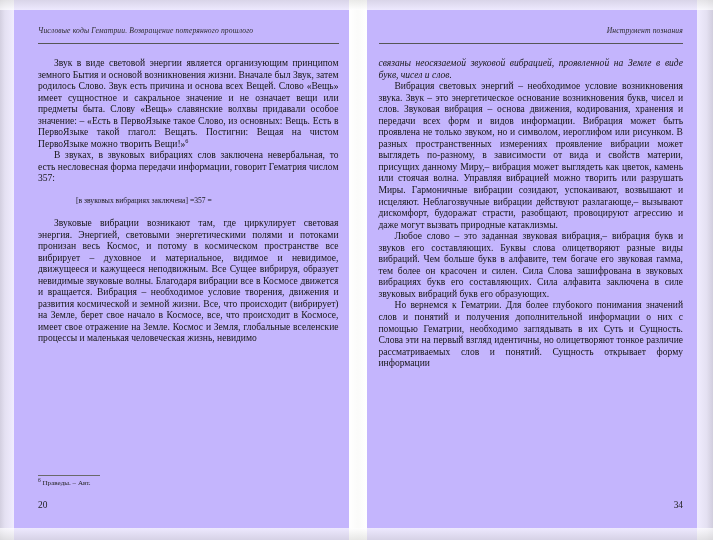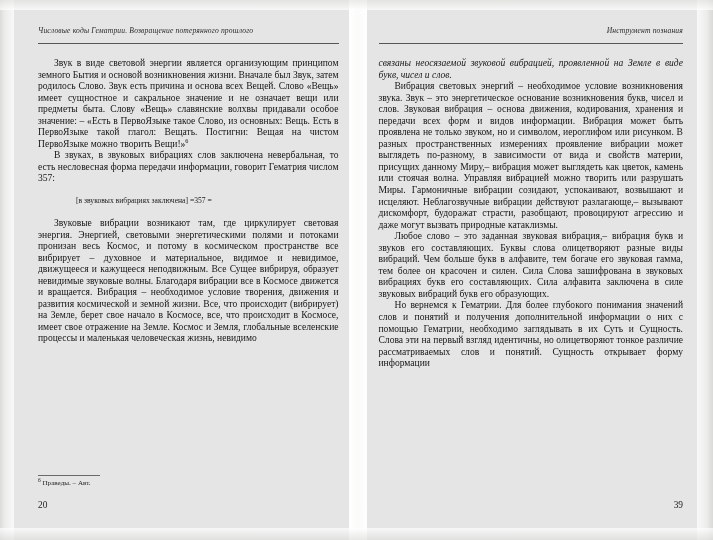--- a/index.html
+++ b/index.html
@@ -12,21 +12,21 @@
     height: 540px;
     font-family: "Liberation Serif", "DejaVu Serif", serif;
     color: #1c1c1c;
     overflow: hidden;
   }
 
   .spread {
     position: relative;
     width: 713px;
     height: 540px;
-    background: #e5e5e5;
+    background: #c4b5fd;
     display: flex;
     box-sizing: border-box;
   }
 
   
   .scan-edge-left,
   .scan-edge-right,
   .scan-edge-top,
   .scan-edge-bottom {
     position: absolute;
@@ -183,21 +183,21 @@
 
     <div class="running-head right">Инструмент познания</div>
 
     <div class="body-col">
       <p class="noindent">связаны неосязаемой звуковой вибрацией, проявленной на Земле в виде букв, чисел и слов.</p>
       <p>Вибрация световых энергий – необходимое условие возникновения звука. Звук – это энергетическое основание возникновения букв, чисел и слов. Звуковая вибрация – основа движения, кодирования, хранения и передачи всех форм и видов информации. Вибрация может быть проявлена не только звуком, но и символом, иероглифом или рисунком. В разных пространственных измерениях проявление вибрации может выглядеть по-разному, в зависимости от вида и свойств материи, присущих данному Миру,– вибрация может выглядеть как цветок, камень или стоячая волна. Управляя вибрацией можно творить или разрушать Миры. Гармоничные вибрации созидают, успокаивают, возвышают и исцеляют. Неблагозвучные вибрации действуют разлагающе,– вызывают дискомфорт, будоражат страсти, разобщают, провоцируют агрессию и даже могут вызвать природные катаклизмы.</p>
       <p>Любое слово – это заданная звуковая вибрация,– вибрация букв и звуков его составляющих. Буквы слова олицетворяют разные виды вибраций. Чем больше букв в алфавите, тем богаче его звуковая гамма, тем более он красочен и силен. Сила Слова зашифрована в звуковых вибрациях букв его составляющих. Сила алфавита заключена в силе звуковых вибраций букв его образующих.</p>
       <p>Но вернемся к Гематрии. Для более глубокого понимания значений слов и понятий и получения дополнительной информации о них с помощью Гематрии, необходимо заглядывать в их Суть и Сущность. Слова эти на первый взгляд идентичны, но олицетворяют тонкое различие рассматриваемых слов и понятий. Сущность открывает форму информации</p>
     </div>
 
-    <div class="folio folio-right">39</div>
+    <div class="folio folio-right">34</div>
   </div>
 
   <div class="gutter"></div>
   <div class="scan-edge-left"></div>
   <div class="scan-edge-right"></div>
   <div class="scan-edge-top"></div>
   <div class="scan-edge-bottom"></div>
 </div>
 
 </body></html>

